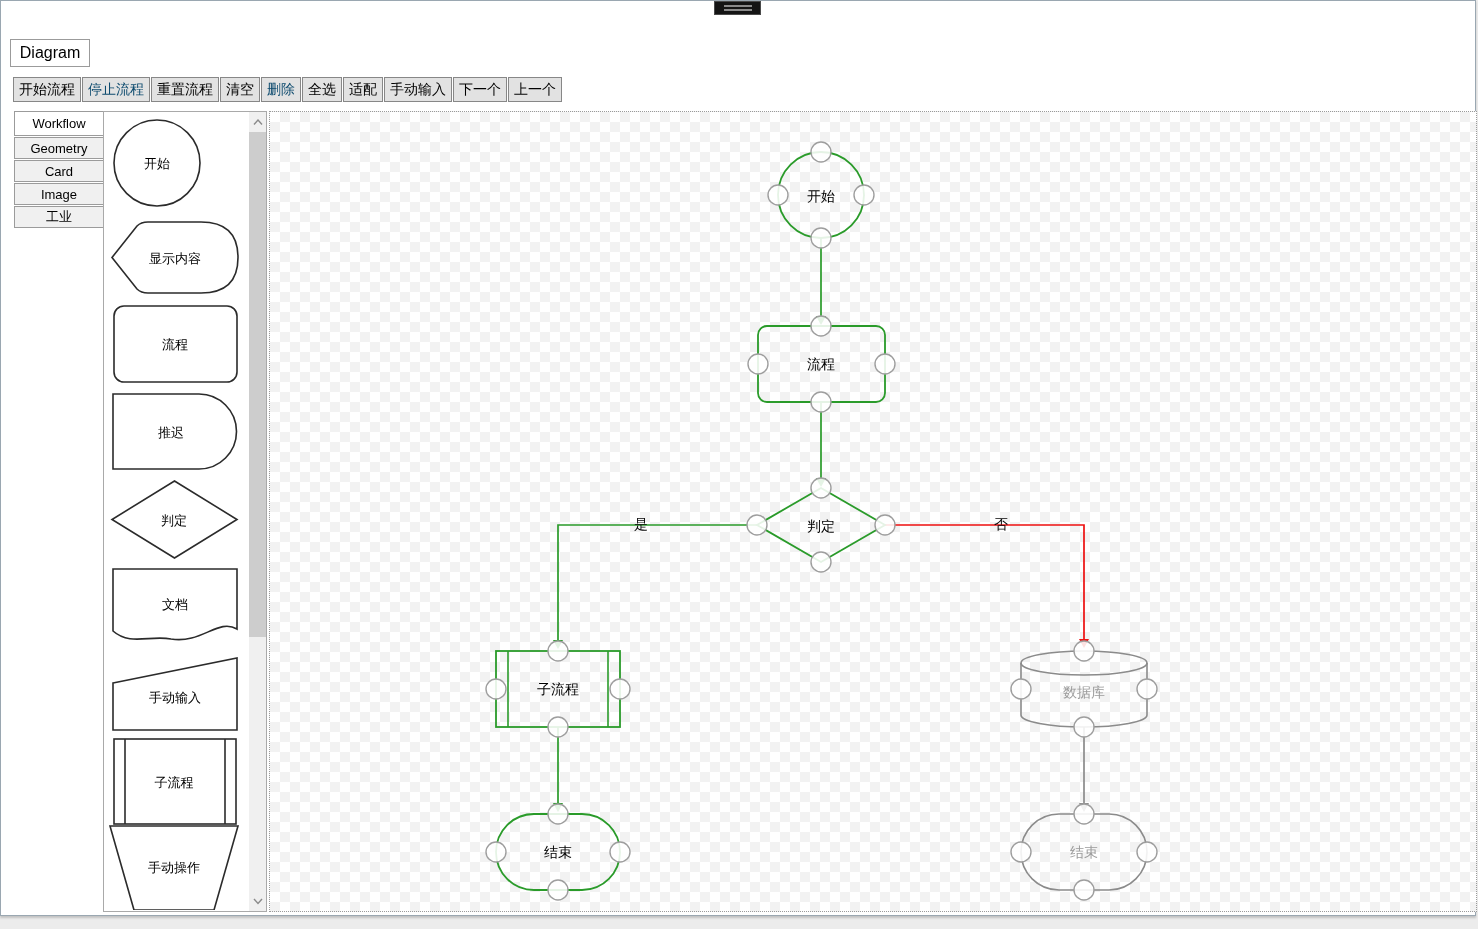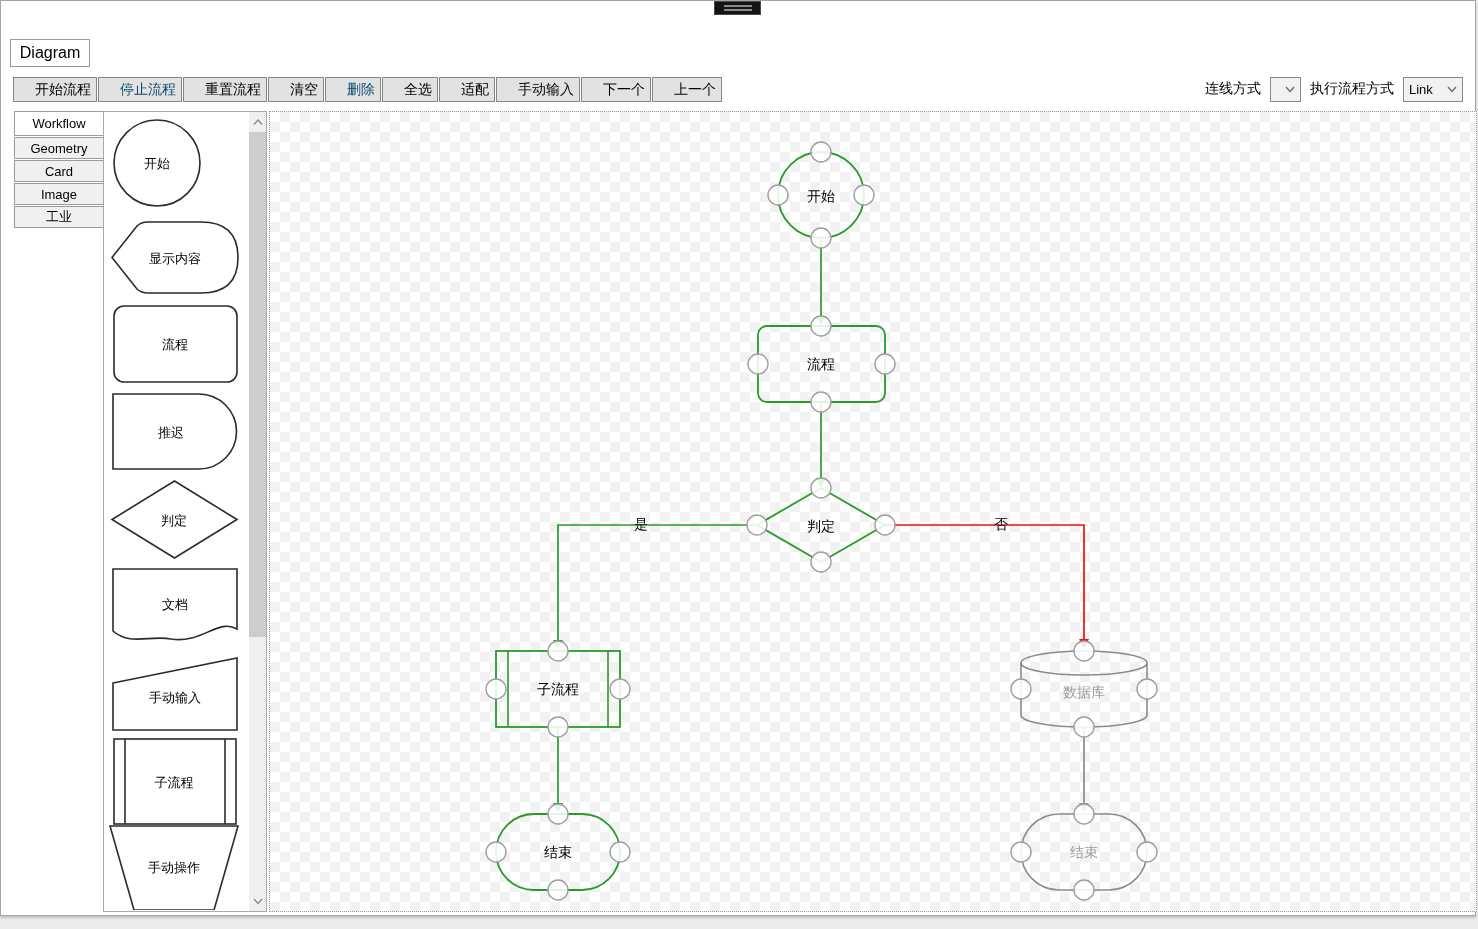--- a/index.html
+++ b/index.html
@@ -40,21 +40,21 @@
     border:1px solid #9b9b9b; background:#fff;
     display:flex; align-items:center; justify-content:center; font-size:16px;
   }
   
   .toolbar {
     position:absolute; left:0; right:0; top:66px; height:44px;
     display:flex; align-items:center; justify-content:space-between; padding:0 12px;
   }
   .btn-group { display:flex; }
   .tbtn {
-    height:25px; padding:2px 5px 0 21px; margin-right:1px;
+    height:25px; padding:2px 5px 0 5px; margin-right:1px;
     background:#e2e2e2; border:1px solid #878787;
     display:flex; align-items:center; font-size:14px; white-space:nowrap; cursor:default;font-family:Liberation Serif, serif;
   }
   .tbtn.disabled { color:#0c4a6e; }
   .right-group { display:flex; align-items:center; gap:9px; font-size:14px; }
   .combo {
     height:25px; background:#f1f1f1; border:1px solid #8a8a8a;
     display:flex; align-items:center; justify-content:space-between; padding:0 5px; font-size:13px;
   }
   .combo.small { width:31px; justify-content:flex-end; }
@@ -113,35 +113,20 @@
       <div class="tbtn">开始流程</div>
       <div class="tbtn disabled">停止流程</div>
       <div class="tbtn">重置流程</div>
       <div class="tbtn">清空</div>
       <div class="tbtn disabled">删除</div>
       <div class="tbtn">全选</div>
       <div class="tbtn">适配</div>
       <div class="tbtn">手动输入</div>
       <div class="tbtn">下一个</div>
       <div class="tbtn">上一个</div>
-    </div>
-    <div class="right-group">
-      <span>连线方式</span>
-      <div class="combo small">
-        <svg class="chev" viewBox="0 0 10 7">
-          <polyline points="1,1 5,5.5 9,1" fill="none" stroke="#6d6d6d" stroke-width="1.4"></polyline>
-        </svg>
-      </div>
-      <span>执行流程方式</span>
-      <div class="combo link">
-        <span>Link</span>
-        <svg class="chev" viewBox="0 0 10 7">
-          <polyline points="1,1 5,5.5 9,1" fill="none" stroke="#6d6d6d" stroke-width="1.4"></polyline>
-        </svg>
-      </div>
     </div>
   </div>
 
   <div class="side-tabs">
     <div class="side-tab selected">Workflow</div>
     <div class="side-tab">Geometry</div>
     <div class="side-tab">Card</div>
     <div class="side-tab">Image</div>
     <div class="side-tab">工业</div>
   </div>

